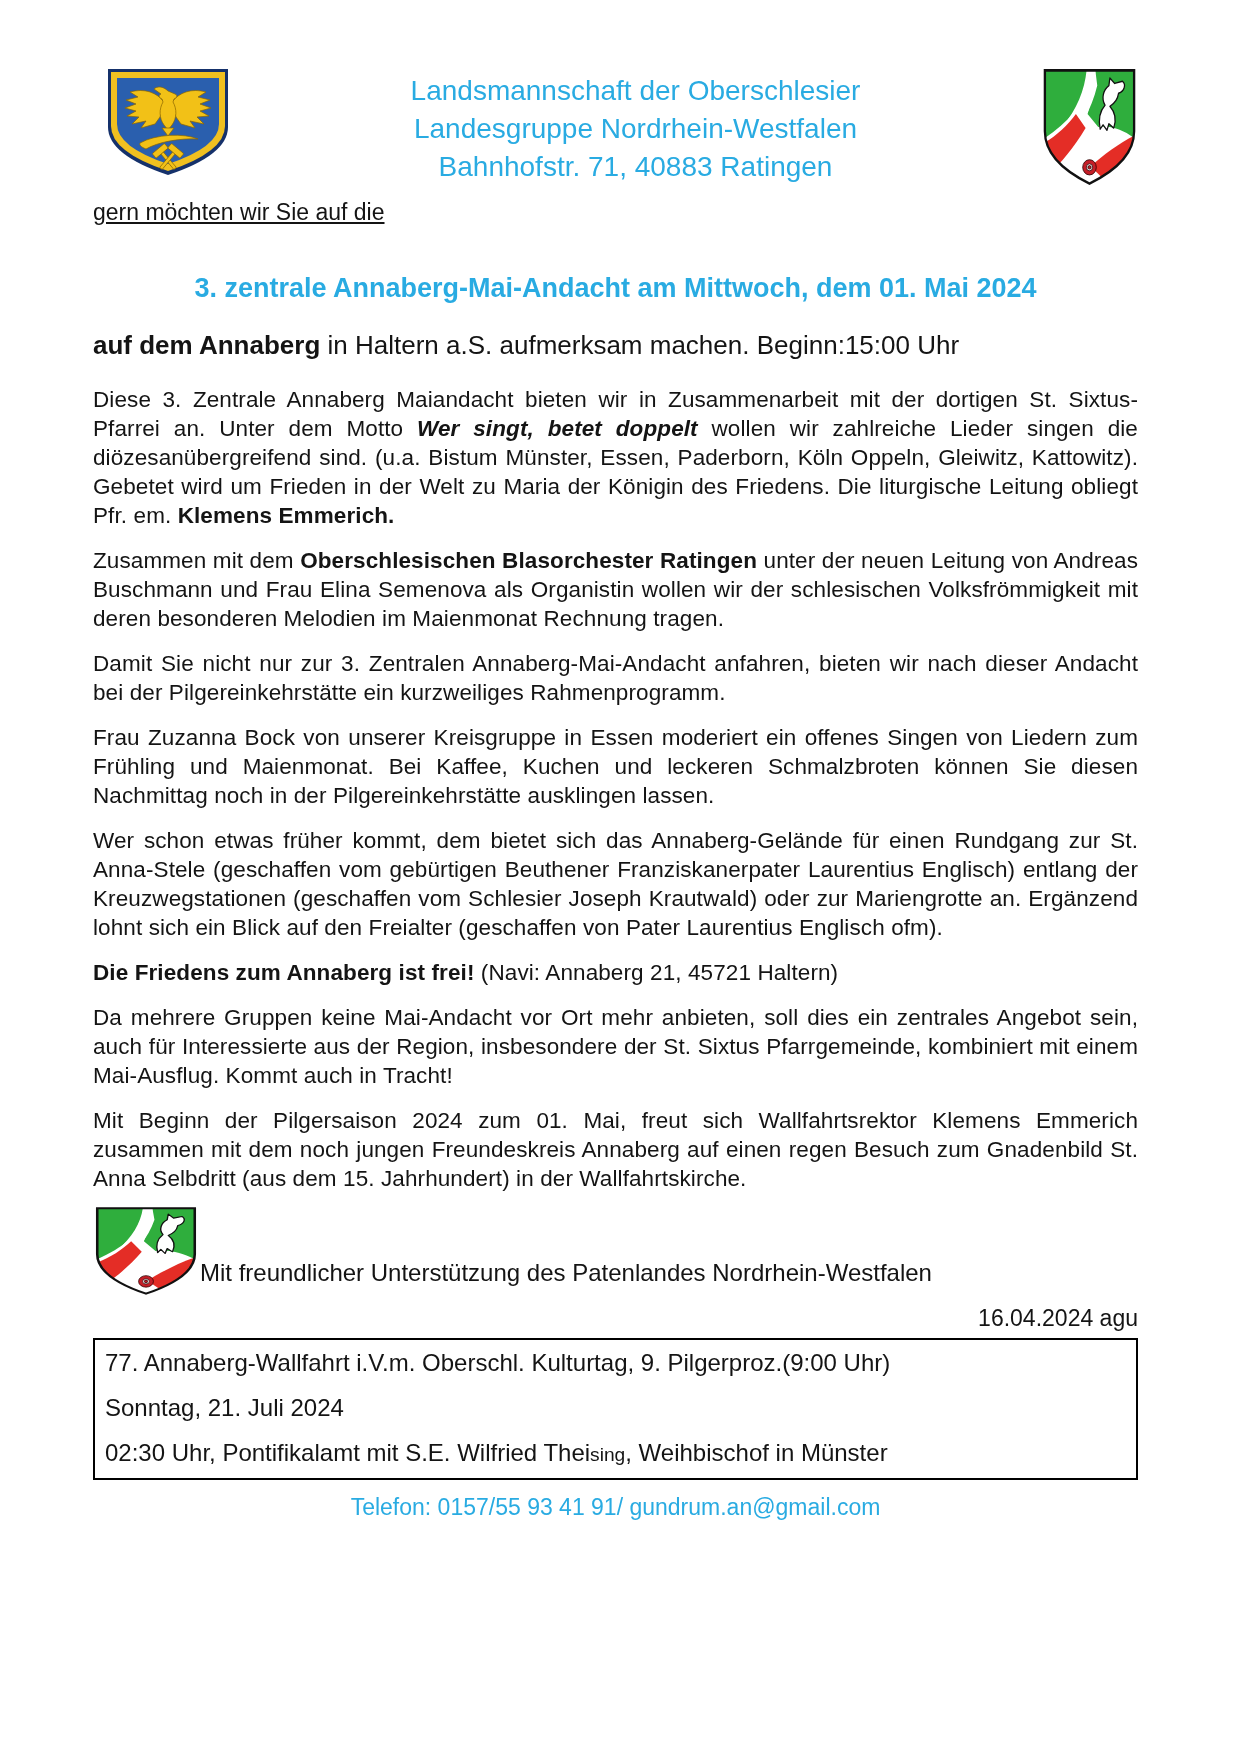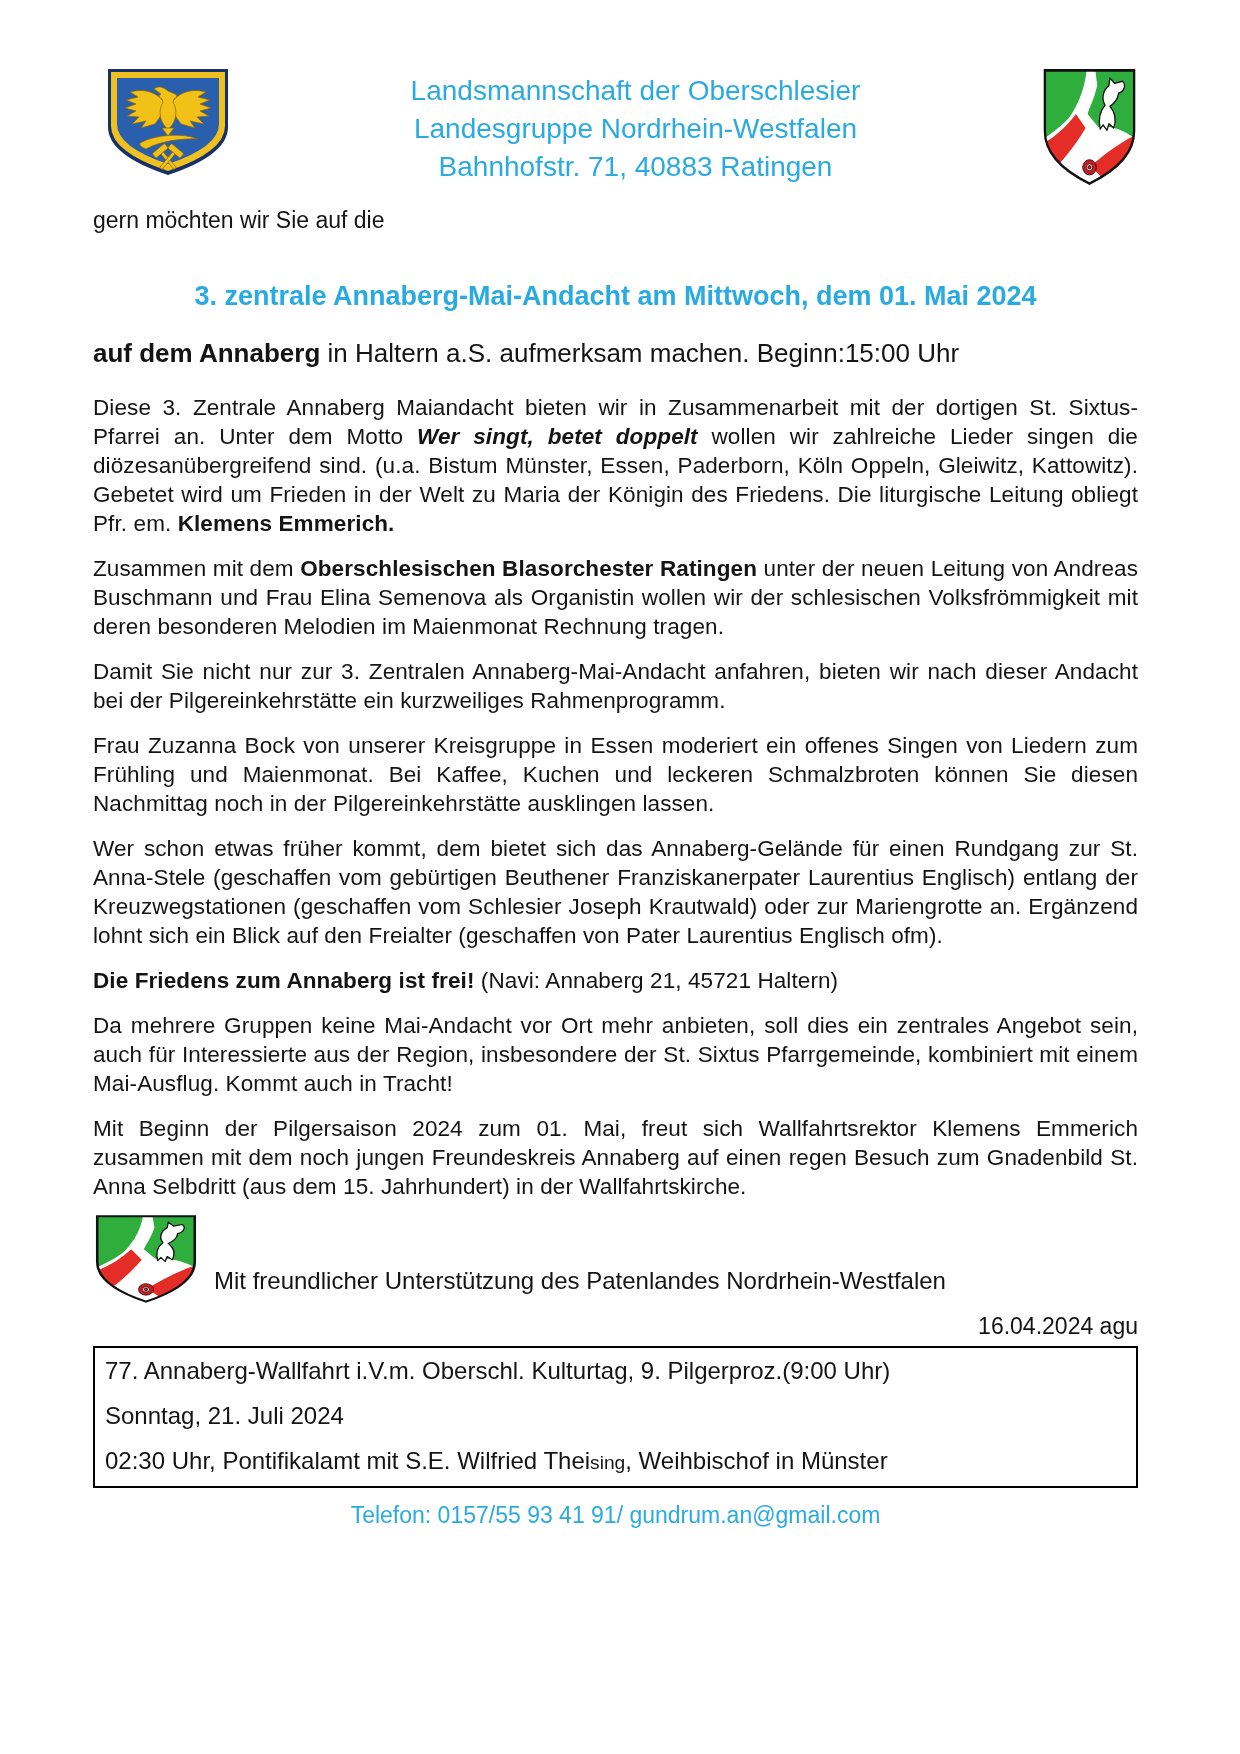--- a/index.html
+++ b/index.html
@@ -10,32 +10,32 @@
   }
   
   .letterhead{display:flex;justify-content:space-between;align-items:flex-start;height:122px;}
   .crest-os{width:124px;height:114px;margin-left:13px;flex:0 0 auto;}
   .org-block{flex:1;text-align:center;margin-top:6px;color:var(--accent,#29abe2);
     font-size:28px;line-height:38px;}
   .crest-nrw{width:97px;height:122px;flex:0 0 auto;}
   
   .salut{margin:0;font-size:23px;line-height:28px;}
   .salut-1{margin-top:82px;}
-  .salut-2{margin-top:18px;}
+  .salut-2{margin-top:10px;text-decoration:underline;}
   
   .title{margin:46px 0 0;text-align:center;font-size:27px;line-height:32px;
     font-weight:700;color:var(--accent,#29abe2);}
   .subtitle{margin:26px 0 0;font-size:26px;line-height:30px;}
   .subtitle .b{font-weight:700;}
   
   .body-par{margin:16px 0 0;font-size:22.5px;line-height:29px;letter-spacing:0.1px;
     text-align:justify;text-align-last:left;}
   .body-par.first{margin-top:25px;}
   
-  .support-row{margin-top:10px;display:flex;align-items:flex-end;gap:15px;height:94px;}
+  .support-row{margin-top:10px;display:flex;align-items:flex-end;gap:1px;height:94px;}
   .crest-nrw-small{width:106px;height:92px;flex:0 0 auto;}
   .support-text{font-size:24px;line-height:28px;margin-bottom:10px;}
   
   .date-note{margin-top:8px;text-align:right;font-size:23px;line-height:27px;}
   .event-box{margin-top:6px;border:2px solid #000;padding:9px 10px;background:#fff;}
   .event-line{margin:0;font-size:24px;line-height:28px;}
   .event-line + .event-line{margin-top:17px;}
   
   .footer-contact{margin-top:14px;text-align:center;font-size:23px;line-height:27px;
     color:var(--accent,#29abe2);}

